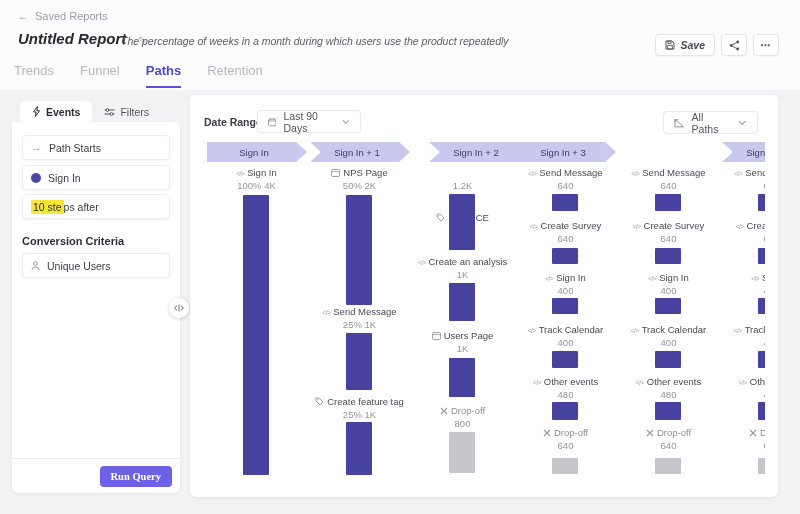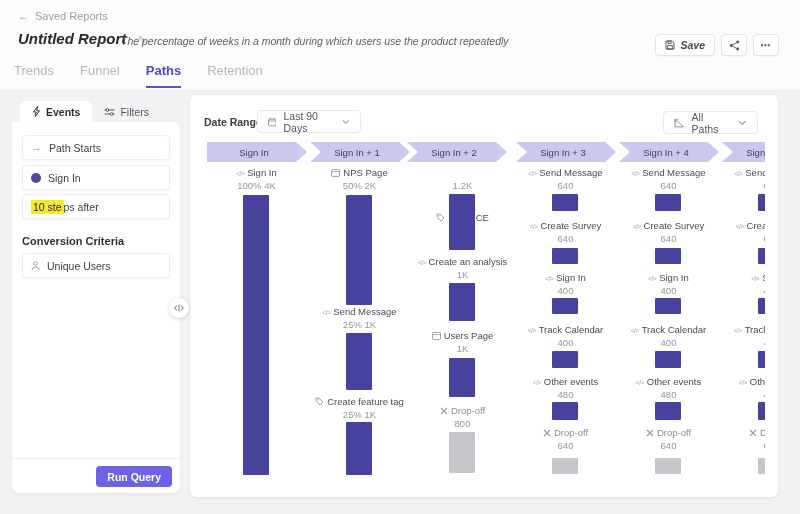--- a/index.html
+++ b/index.html
@@ -31,21 +31,21 @@
   .sb-tab { height:21px; display:flex; align-items:center; gap:5px; font-size:10.5px; padding:0 12px; color:#55555f; cursor:pointer; }
   .sb-tab.active { background:#fff; border-radius:6px 6px 0 0; color:#2e2e38; font-weight:bold; }
   .sb-tab svg { display:block; }
   .panel { position:absolute; top:122px; left:12px; width:168px; height:371px; background:#fff; border-radius:0 6px 6px 6px; box-shadow:0 1px 3px rgba(20,20,50,.07); }
   .srow { position:absolute; left:10px; right:10px; height:25px; background:#fff; border:1px solid #ededf1; border-radius:4px; box-shadow:0 1px 2px rgba(20,20,50,.05); display:flex; align-items:center; padding:0 8px; font-size:10.5px; color:#3e3e49; cursor:pointer; }
   .srow .ric { color:#9a9aa4; margin-right:7px; font-size:11px; line-height:1; }
   .dot { width:10px; height:10px; border-radius:50%; background:#4c47a5; margin-right:7px; }
   .hl { background:#f8e636; padding:1px 2px; border-radius:1px; color:#2e2e38; }
   .crit-head { position:absolute; left:10px; top:113px; font-size:11px; font-weight:bold; color:#2f2f39; }
   .panel-foot { position:absolute; left:0; right:0; bottom:0; height:35px; border-top:1px solid #ededf1; }
-  .run-btn { position:absolute; right:8px; top:7px; height:21px; padding:0 11px; background:#6d61e6; color:#fff; font-size:10.5px; font-weight:bold; border:none; border-radius:4px; cursor:pointer; }
+  .run-btn { position:absolute; right:8px; top:7px; height:21px; padding:0 11px; background:#6d61e6; color:#fff; font-size:10.5px; font-weight:bold; border:none; border-radius:4px; cursor:pointer;font-family:Liberation Serif, serif; }
   .resize-handle { position:absolute; left:169px; top:298px; width:20px; height:20px; border-radius:50%; background:#fff; box-shadow:0 1px 4px rgba(20,20,50,.18); display:flex; align-items:center; justify-content:center; cursor:col-resize; z-index:5; }
 
   
   .card { position:absolute; left:190px; top:95px; width:588px; height:402px; background:#fff; border-radius:6px; box-shadow:0 1px 3px rgba(20,20,50,.07); }
   .dr-label { position:absolute; left:14px; top:21px; font-size:10.5px; font-weight:bold; color:#3c3c46; }
   .dropdown { position:absolute; height:23px; border:1px solid #e8e8ed; border-radius:4px; background:#fff; display:flex; align-items:center; gap:7px; padding:0 10px; font-size:10.5px; color:#55555f; cursor:pointer; }
   .dropdown svg { display:block; }
   #dateDrop { left:67px; top:15px; width:104px; }
   #pathDrop { right:20px; top:16px; width:95px; }
   .chev-down { margin-left:auto; }
@@ -179,23 +179,22 @@
           <path d="M1.5 1.5h3M1.5 1.5v3" stroke="#8a8a94" stroke-width="0.9"></path>
         </svg>
       <span>All Paths</span>
       <svg class="chev-down" width="9" height="6" viewBox="0 0 9 6">
           <path d="M1 1l3.5 3.5L8 1" fill="none" stroke="#9a9aa4" stroke-width="1.2"></path>
         </svg>
     </div>
     <div class="viewport" id="viewport">
         <div class="chev first" style="left: 17px;">Sign In</div>
         <div class="chev" style="left: 120px;">Sign In + 1</div>
-        <div class="chev" style="left: 217px;">Sign In + 2</div>
+        <div class="chev" style="left: 239px;">Sign In + 2</div>
         <div class="chev" style="left: 326px;">Sign In + 3</div>
-        <div class="chev" style="left: 429px;">Sign In + 4</div>
         <div class="chev" style="left: 532px;">Sign In + 5</div>
         <div class="col" style="left: 15px;">
           <div class="nlabel" style="top: 32px;"><span class="nic icode">&lt;/&gt;</span><span>Sign In</span></div>
           <div class="nvalue" style="top: 45px;">100% 4K</div>
           <div class="bar" style="top: 60px; height: 280px;"></div>
         </div>
         <div class="col" style="left: 118px;">
           <div class="nlabel" style="top: 32px;"><span class="nic"><svg width="9" height="8" viewBox="0 0 9 8" style="vertical-align:-1px;">
                 <rect x="0.5" y="0.5" width="8" height="7" rx="1" fill="none" stroke="#a2a2ac" stroke-width="1"></rect>
                 <path d="M0.5 2.6h8" stroke="#a2a2ac" stroke-width="0.9"></path>

